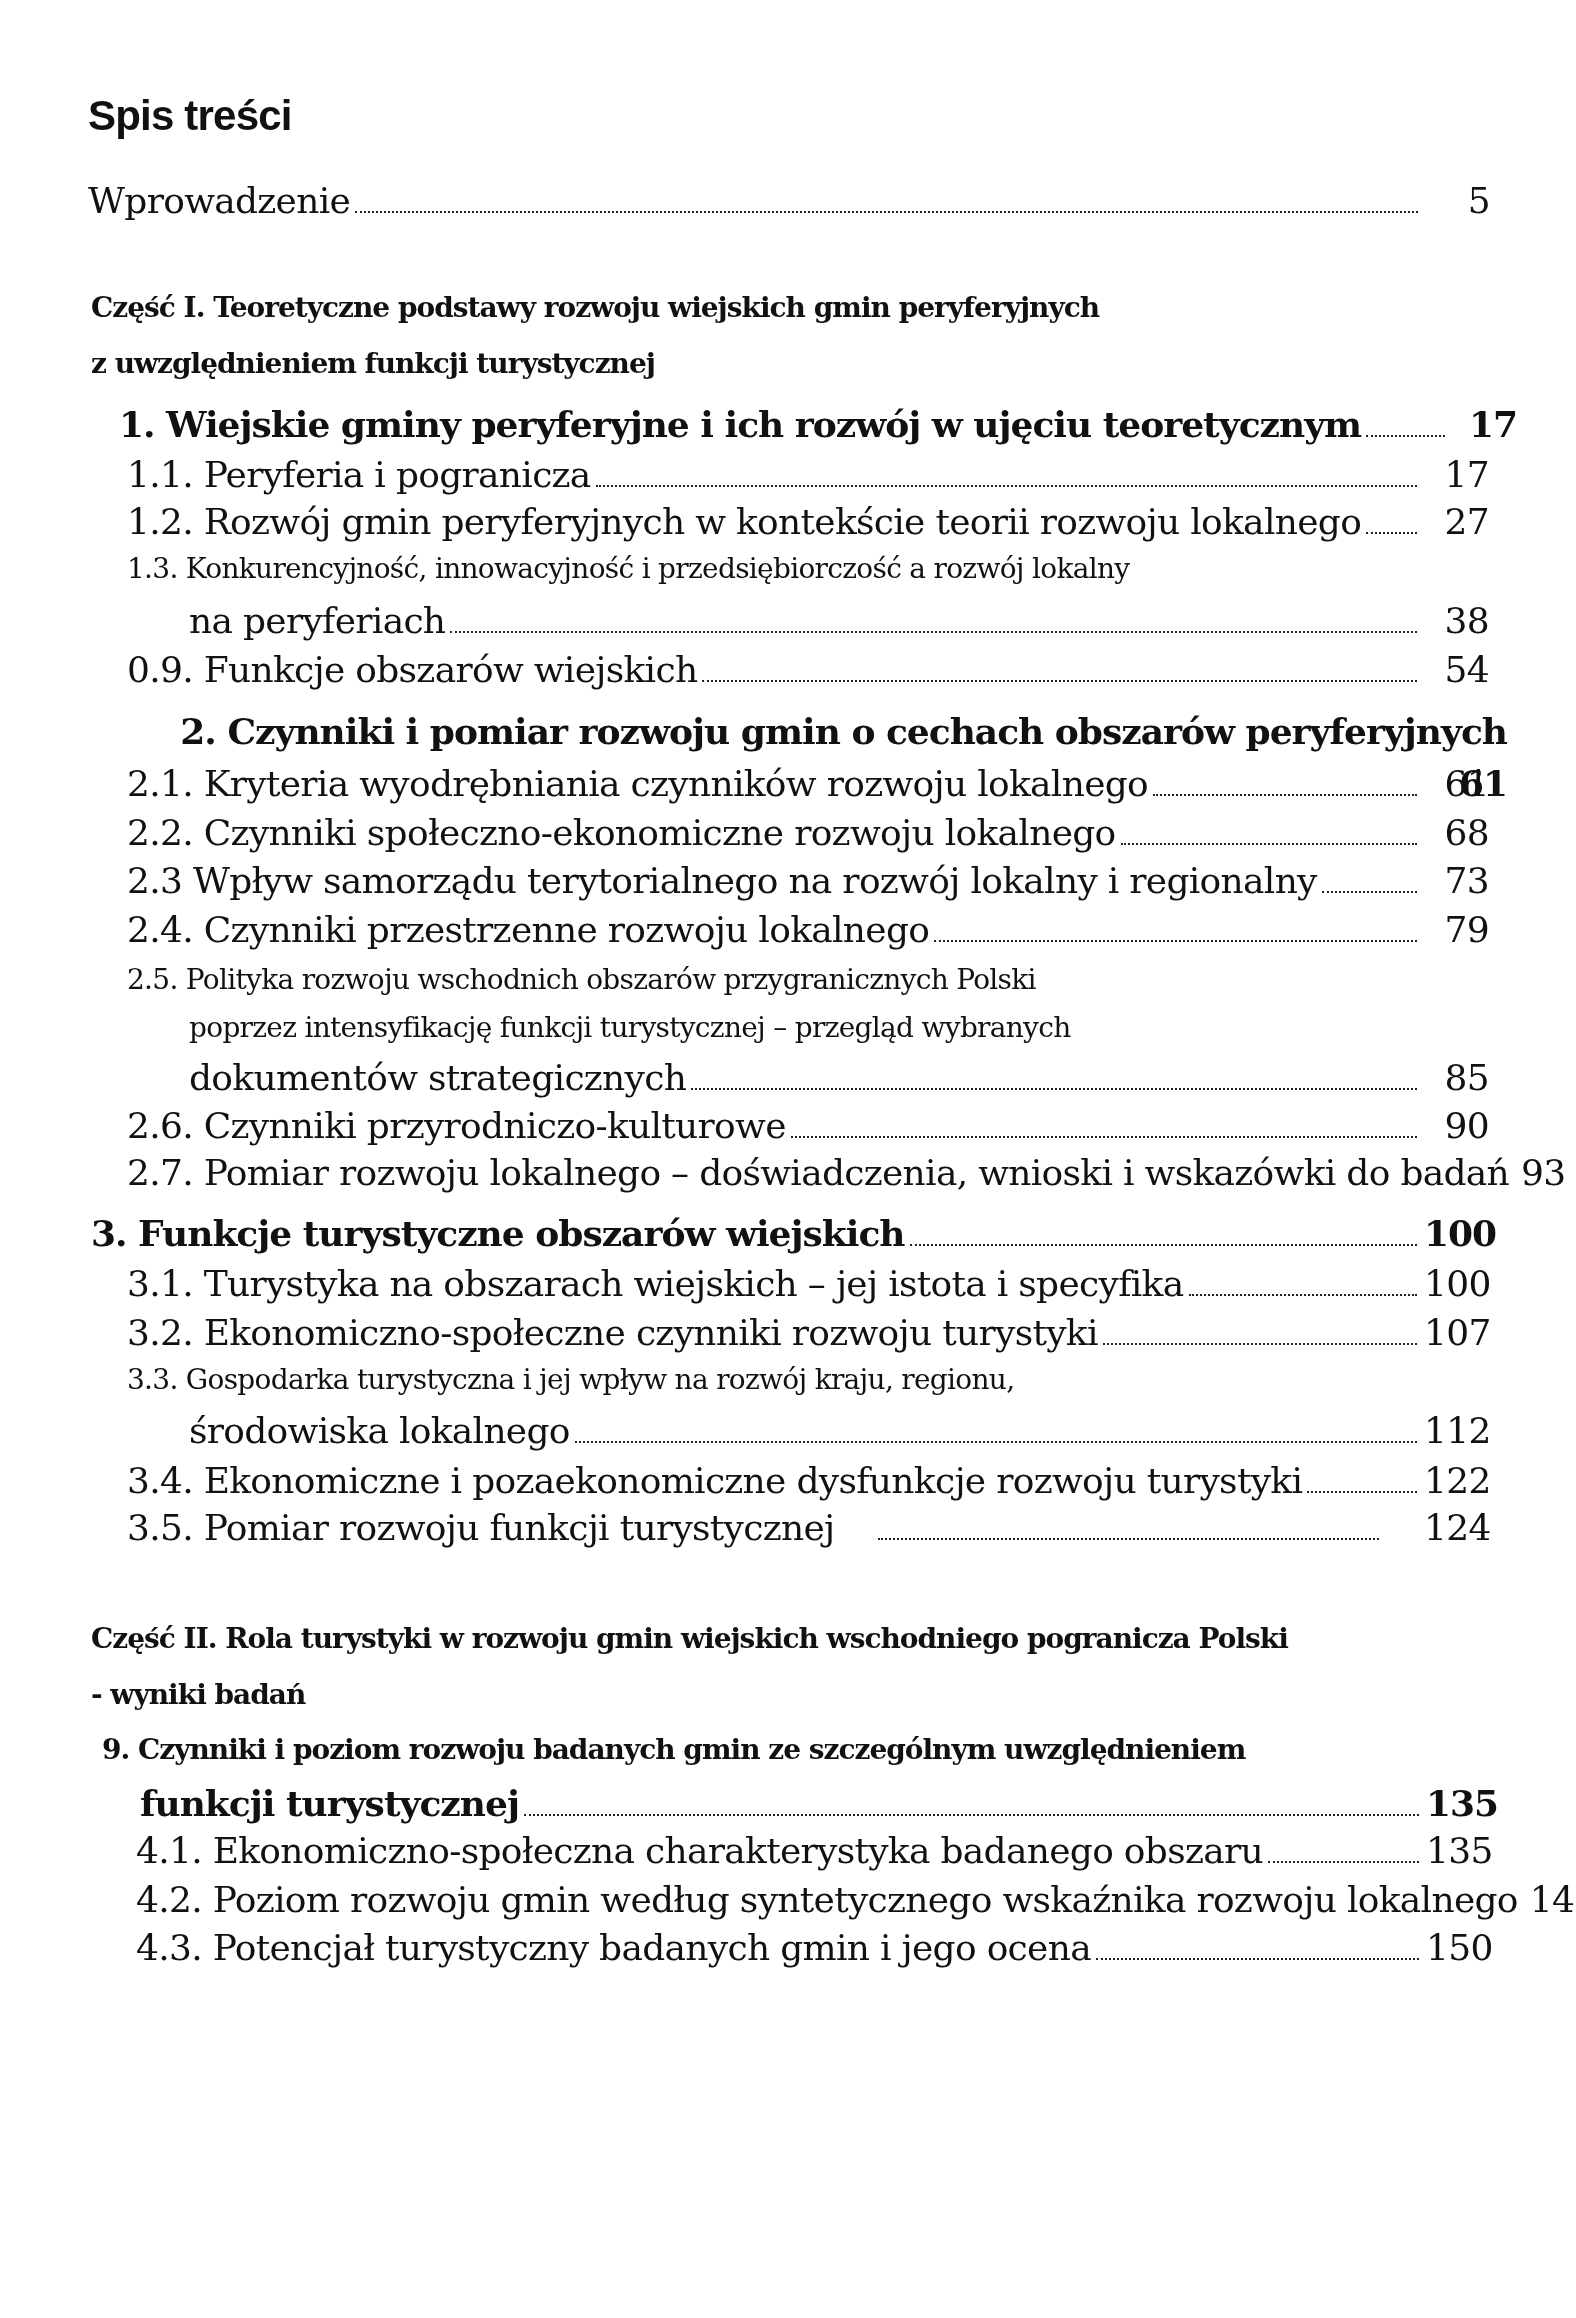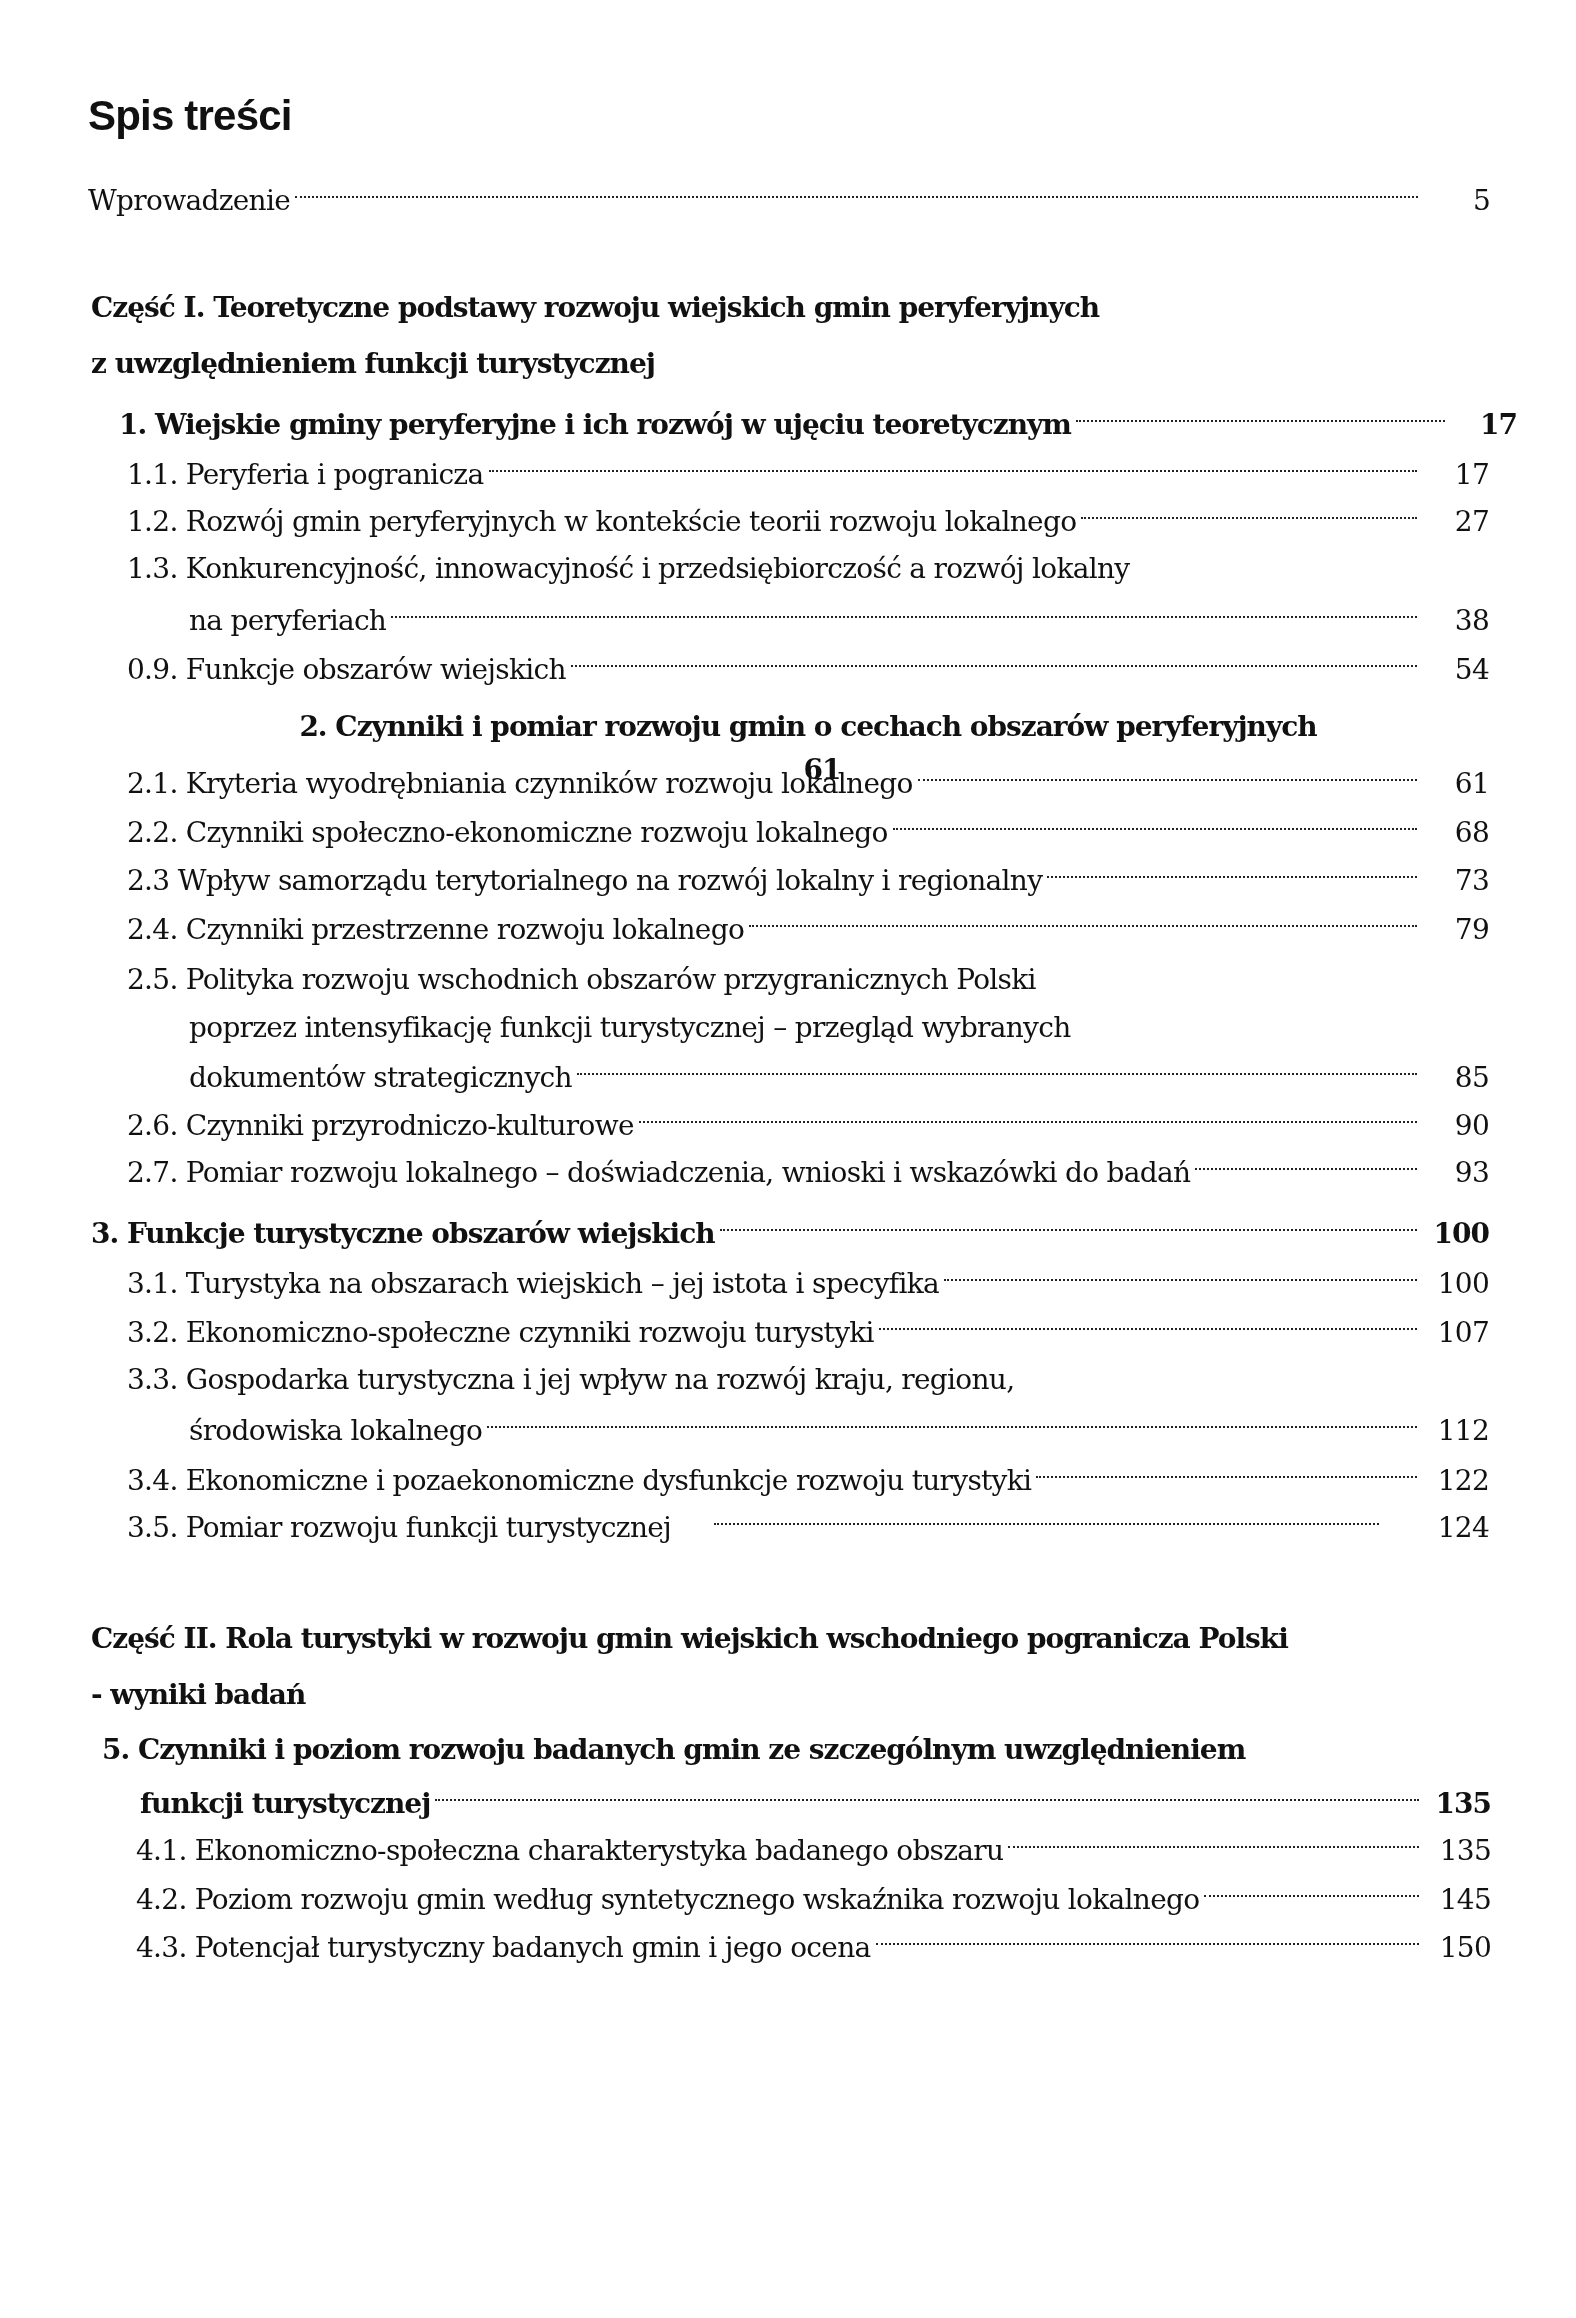--- a/index.html
+++ b/index.html
@@ -1,19 +1,19 @@
 <!DOCTYPE html>
 <html style="font-size:13.6px"><head>
 <meta charset="utf-8">
 <style>
   html,body{margin:0;padding:0;background:#fff;}
   body{width:1576px;height:2319px;position:relative;overflow:hidden;font-family:"DejaVu Serif","Liberation Serif",serif;color:#111;}
   .title{position:absolute;left:88px;top:92px;font-family:"Liberation Sans","DejaVu Sans",sans-serif;font-weight:bold;font-size:42px;letter-spacing:-0.8px;}
   .part{position:absolute;left:91px;font-weight:bold;font-size:28px;letter-spacing:-1px;line-height:56px;width:1359px;}
-  .row{position:absolute;height:41px;display:flex;align-items:center;font-size:28px;letter-spacing:-0.7px;}
+  .row{position:absolute;height:41px;display:flex;align-items:flex-end;font-size:36px;letter-spacing:-0.7px;}
   .row .txt{white-space:nowrap;}
   .row .dots{flex:1;border-bottom:2.5px dotted #222;margin:0 6.8px 7.6px 5.1px;height:0;}
   .row .pg{width:65px;text-align:right;}
   .row.bold{font-weight:bold;letter-spacing:-1px;}
   .line{position:absolute;font-size:28px;letter-spacing:-0.7px;white-space:nowrap;}
   .line.bold{font-weight:bold;letter-spacing:-1px;}
 </style>
 </head>
 <body>
 
@@ -130,21 +130,21 @@
   <span class="txt">3.5. Pomiar rozwoju funkcji turystycznej</span>
     <span class="dots"></span>
     <span class="pg">124</span>
 </div>
 
 <div class="part" style="top:1611px;">
   <div>Część II. Rola turystyki w rozwoju gmin wiejskich wschodniego pogranicza Polski</div>
   <div>- wyniki badań</div>
 </div>
 
-<div class="line bold" style="left:102px;top:1733px;">5. Czynniki i poziom rozwoju badanych gmin ze szczególnym uwzględnieniem</div>
+<div class="line bold" style="left:102px;top:1733px;">9. Czynniki i poziom rozwoju badanych gmin ze szczególnym uwzględnieniem</div>
 <div class="row bold" style="left:140px;width:1351px;top:1783px;">
   <span class="txt">funkcji turystycznej</span>
     <span class="dots"></span>
     <span class="pg">135</span>
 </div>
 <div class="row" style="left:136px;width:1355px;top:1830px;">
   <span class="txt">4.1. Ekonomiczno-społeczna charakterystyka badanego obszaru</span>
     <span class="dots"></span>
     <span class="pg">135</span>
 </div>

